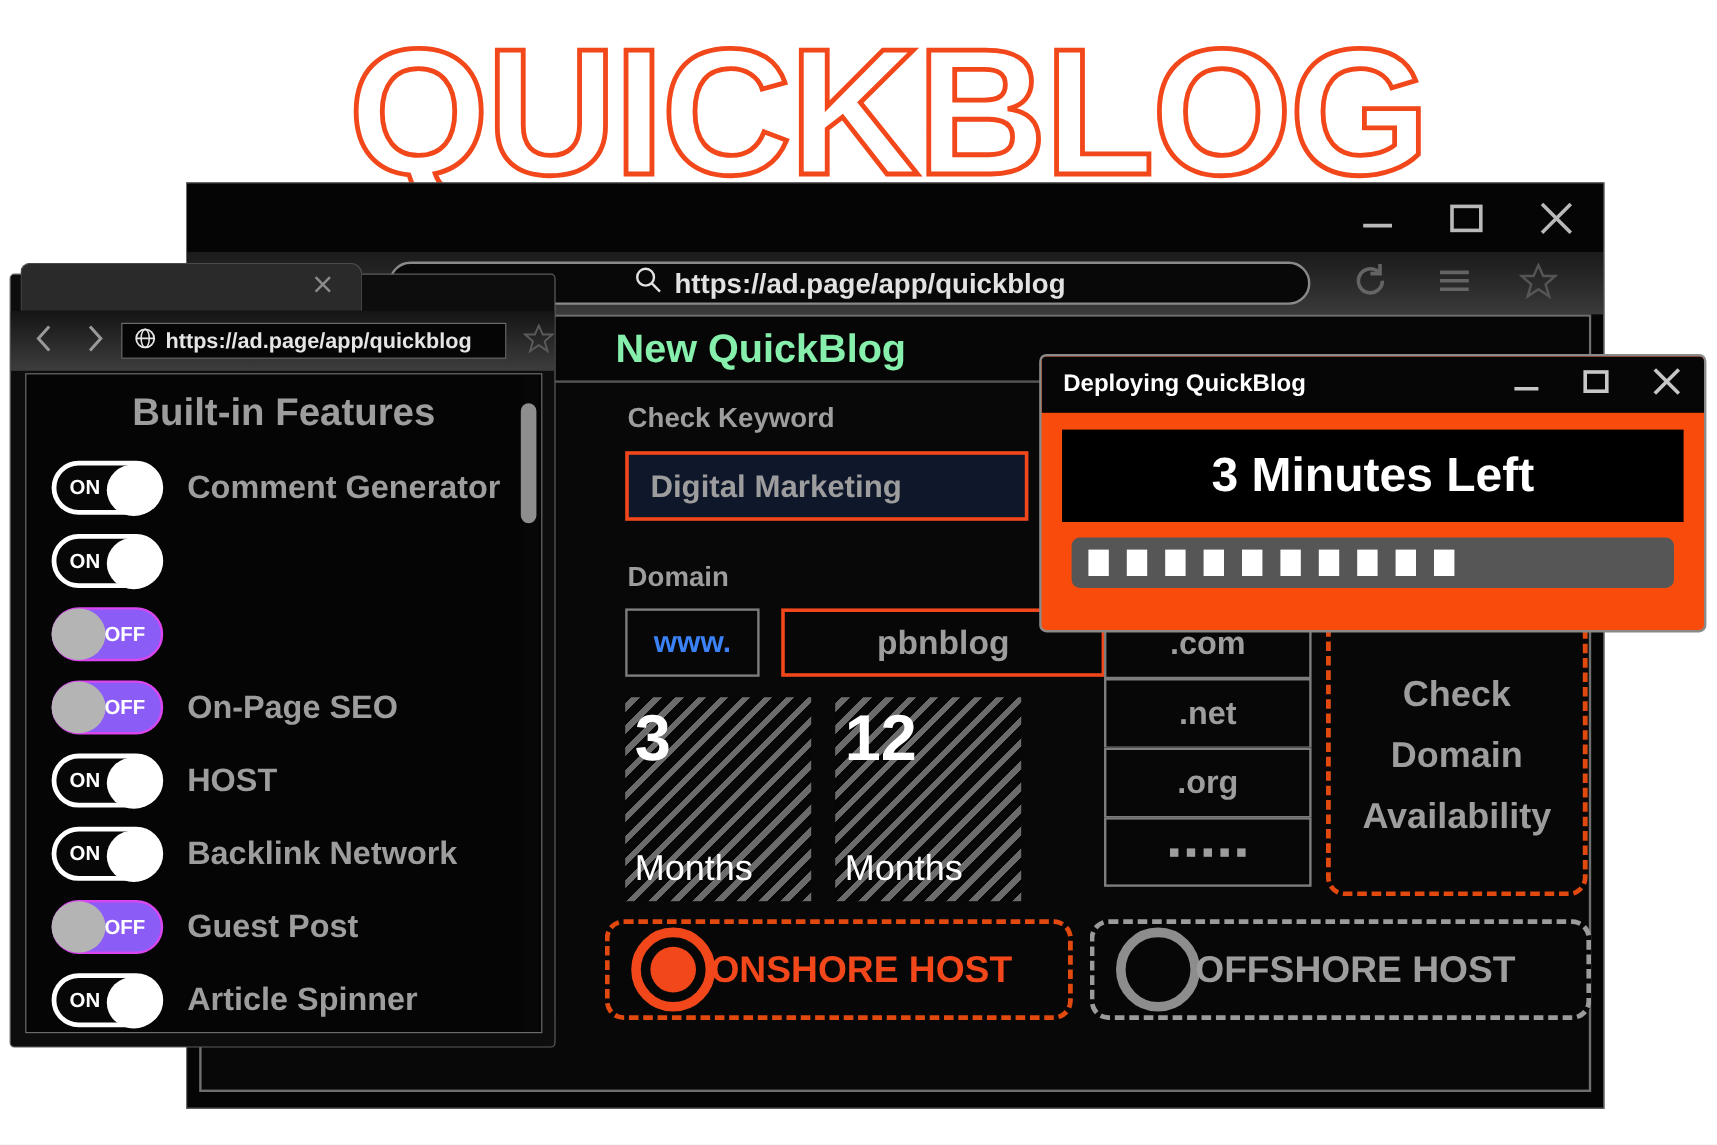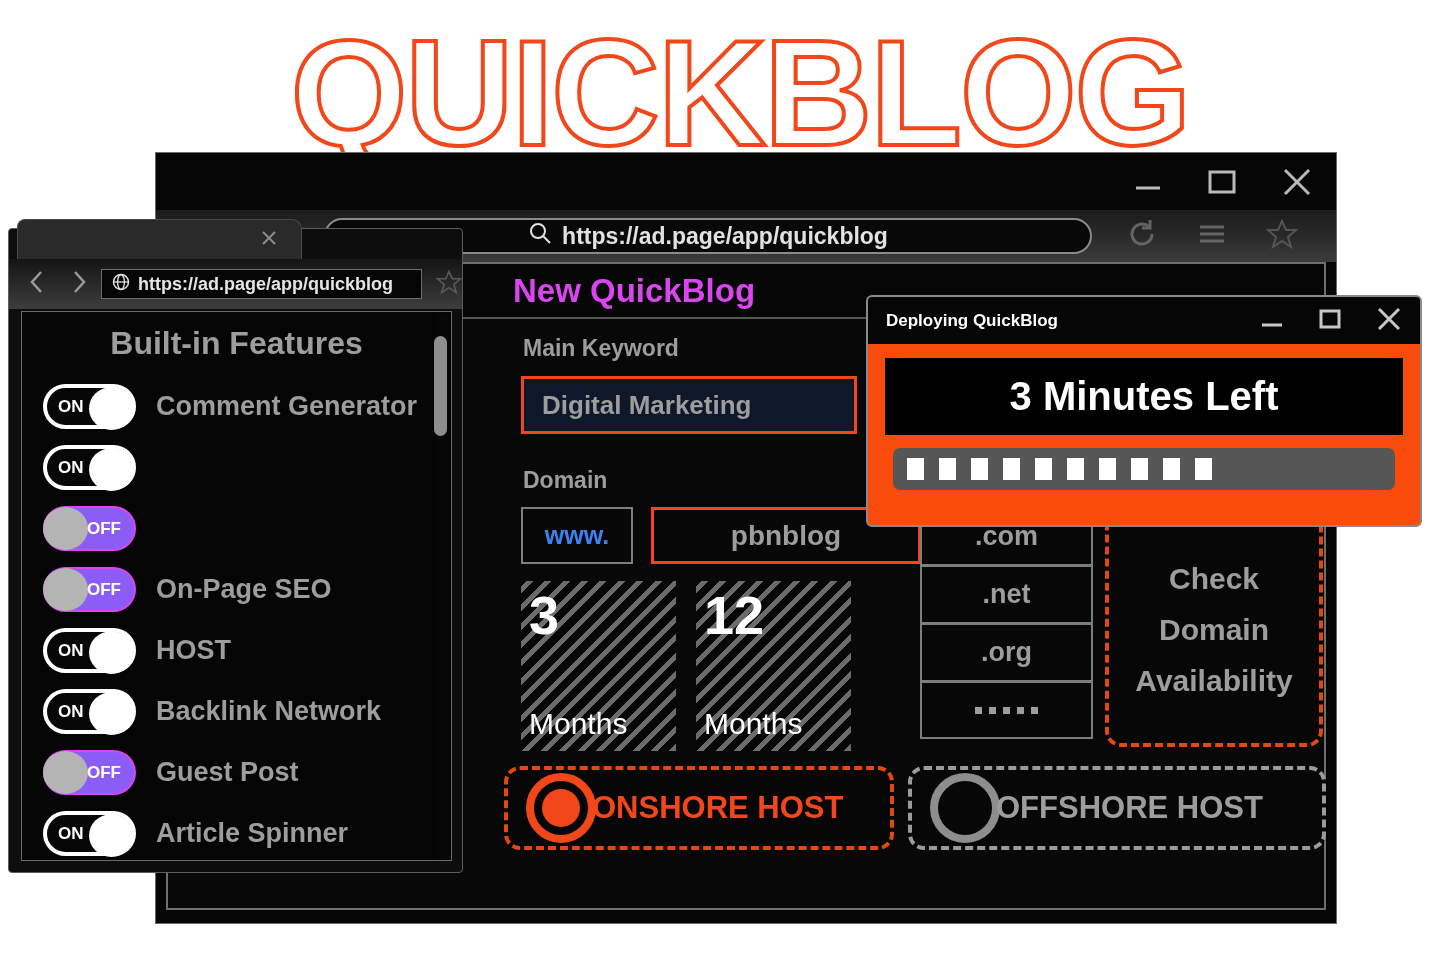--- a/index.html
+++ b/index.html
@@ -70,21 +70,21 @@
   }
   .page-header {
     position: absolute; left: 0; top: 0;
     width: 100%; height: 55px;
     background: #060606;
     border-bottom: 2px solid #555;
     display: flex; align-items: center;
   }
   .page-title {
     margin-left: 345px;
-    font-size: 33px; font-weight: 700; color: #d946ef;
+    font-size: 33px; font-weight: 700; color: #86efac;
   }
 
   .form-area { position: absolute; left: 0; top: 57px; width: 100%; height: 589px; }
 
   .field-label { position: absolute; font-size: 23px; font-weight: 700; color: #9d9d9d; }
   .lbl-keyword { left: 355px; top: 14px; }
   .lbl-domain  { left: 355px; top: 146px; }
 
   .keyword-input {
     position: absolute; left: 353px; top: 55px;
@@ -252,21 +252,21 @@
     background: #f94c0c;
     border: 2px solid #8a8a8a;
     border-radius: 6px;
     overflow: hidden;
   }
   .dialog-title {
     height: 47px; background: #060606;
     display: flex; align-items: center;
     padding: 0 14px 0 18px;
   }
-  .dialog-title-text { font-size: 17px; font-weight: 700; color: #ffffff; }
+  .dialog-title-text { font-size: 20px; font-weight: 700; color: #ffffff; }
   .dialog-ctrls { margin-left: auto; display: flex; align-items: center; gap: 26px; color: #c7c7c7; }
   .dialog-status {
     margin: 14px 17px 0 17px; height: 77px; background: #000000;
     display: flex; align-items: center; justify-content: center;
     font-size: 40px; font-weight: 700; color: #ffffff;
   }
   .dialog-progress {
     margin: 13px 25px 0 25px; height: 42px;
     background: #565656; border-radius: 7px;
     display: flex; align-items: center; gap: 15px; padding-left: 14px;
@@ -346,21 +346,21 @@
     </div>
 
     <div class="mainwin-body">
 
       <div class="page-header">
         <div class="page-title">New QuickBlog</div>
       </div>
 
       <div class="form-area">
 
-        <div class="field-label lbl-keyword">Main Keyword</div>
+        <div class="field-label lbl-keyword">Check Keyword</div>
         <div class="keyword-input">Digital Marketing</div>
 
         <div class="field-label lbl-domain">Domain</div>
 
         <div class="dom-www">www.</div>
         <div class="dom-name">pbnblog</div>
 
         <div class="tld-list">
           <div class="tld-item">.com</div>
           <div class="tld-item">.net</div>

